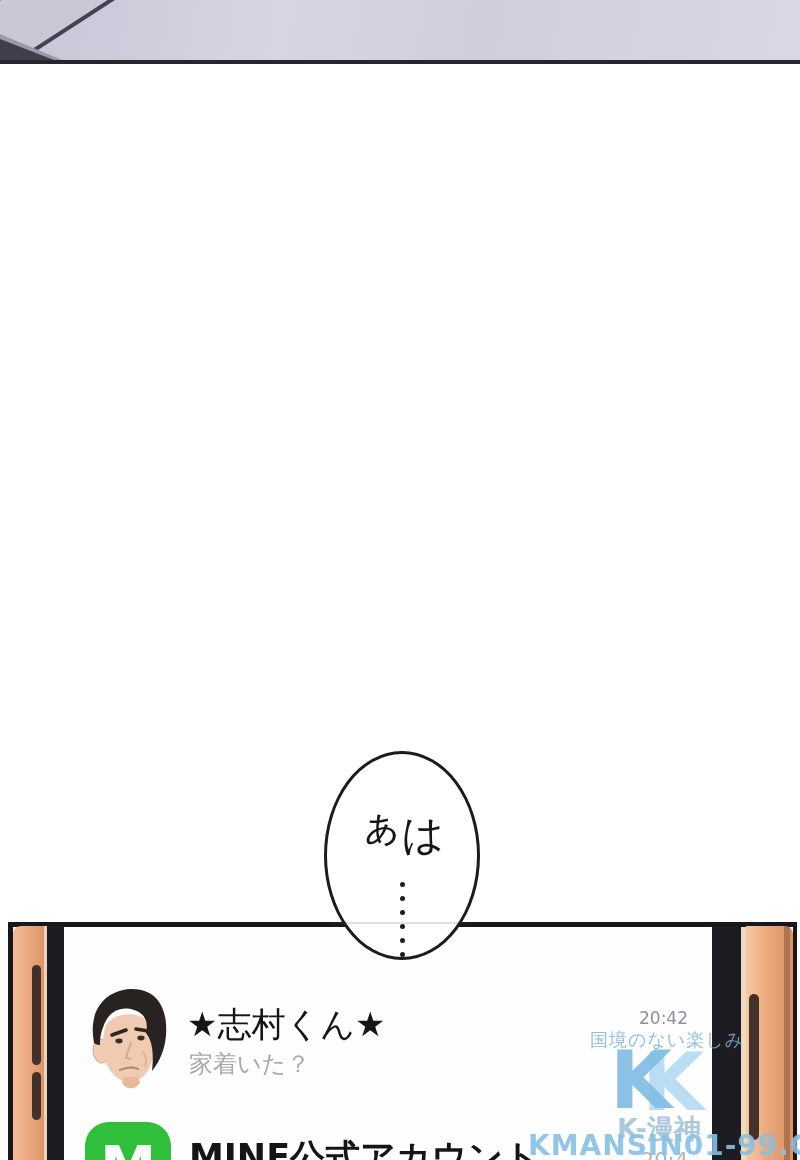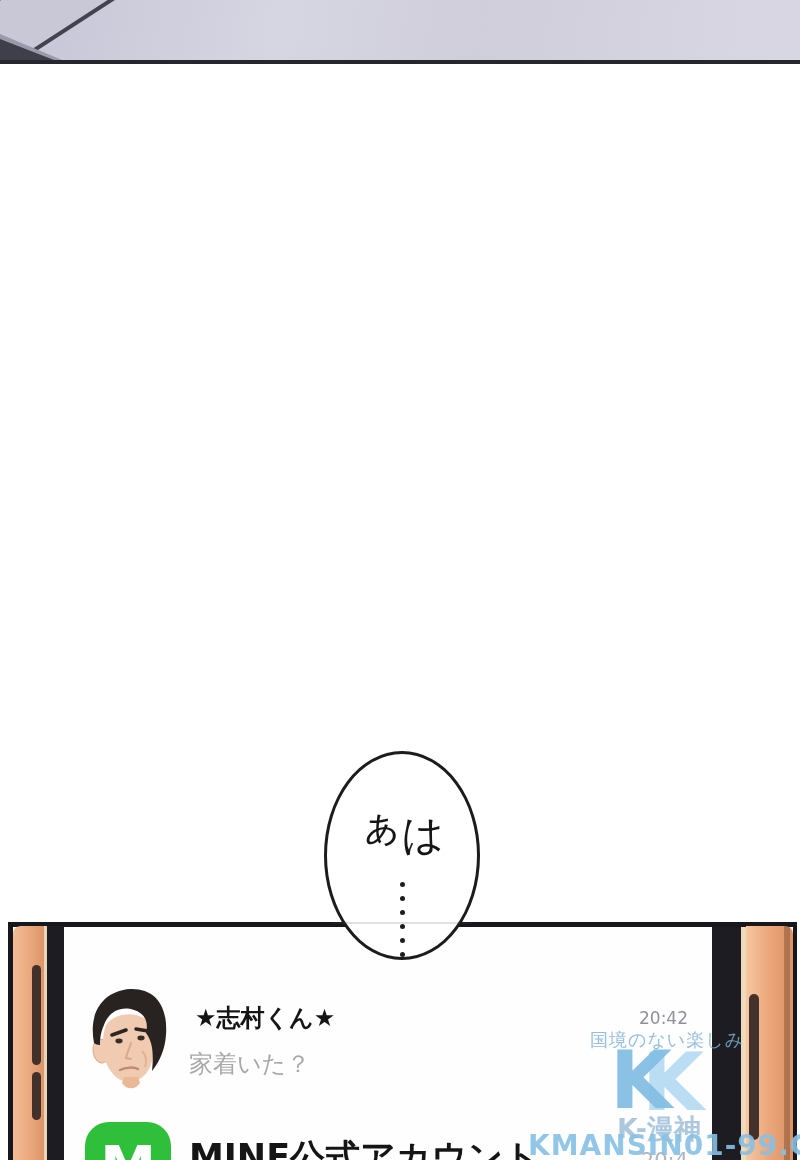--- a/index.html
+++ b/index.html
@@ -60,21 +60,21 @@
   .right-bezel{left:712px;top:5px;width:29px;height:233px;background:#1c1c22;}
   .right-tan{left:741px;top:5px;width:5px;height:233px;background:#eedabd;}
   .right-copper{left:746px;top:4px;width:47px;height:234px;border-top-right-radius:8px;
     background:linear-gradient(90deg,#f6c8a1 0%,#eca87c 45%,#db9166 100%);}
   .right-btn{left:749px;top:72px;width:10px;height:146px;background:#43312b;border-radius:5px;}
   .right-dark-edge{left:784px;top:4px;width:6px;height:234px;background:rgba(70,35,18,0.30);}
   .right-outline{left:793px;top:0;width:4px;height:238px;background:#17171c;}
 
   
   .avatar{left:86px;top:63px;width:86px;height:106px;z-index:2;}
-  .chat-name{left:195px;top:80px;font-size:24px;font-weight:700;color:#151515;z-index:2;white-space:nowrap;}
+  .chat-name{left:187px;top:80px;font-size:34px;font-weight:400;color:#151515;z-index:2;white-space:nowrap;}
   .chat-preview{left:189px;top:126px;font-size:24px;color:#a8a8a8;z-index:2;white-space:nowrap;}
   .chat-time{left:588px;top:86px;width:100px;text-align:right;font-size:17px;color:#90909c;z-index:2;}
   .account-icon{
     left:85px;top:200px;width:86px;height:86px;border-radius:24px;z-index:2;
     background:var(--accent-green,#2fbf3a);display:flex;justify-content:center;
   }
   .account-icon span{color:#ffffff;font-size:56px;font-weight:800;line-height:1;margin-top:16px;}
   .chat-name2{left:189px;top:212px;font-size:35px;font-weight:600;color:#151515;z-index:2;white-space:nowrap;}
   .chat-time2{left:588px;top:227px;width:100px;text-align:right;font-size:21px;color:#9b9ba8;opacity:.75;z-index:2;}
 

